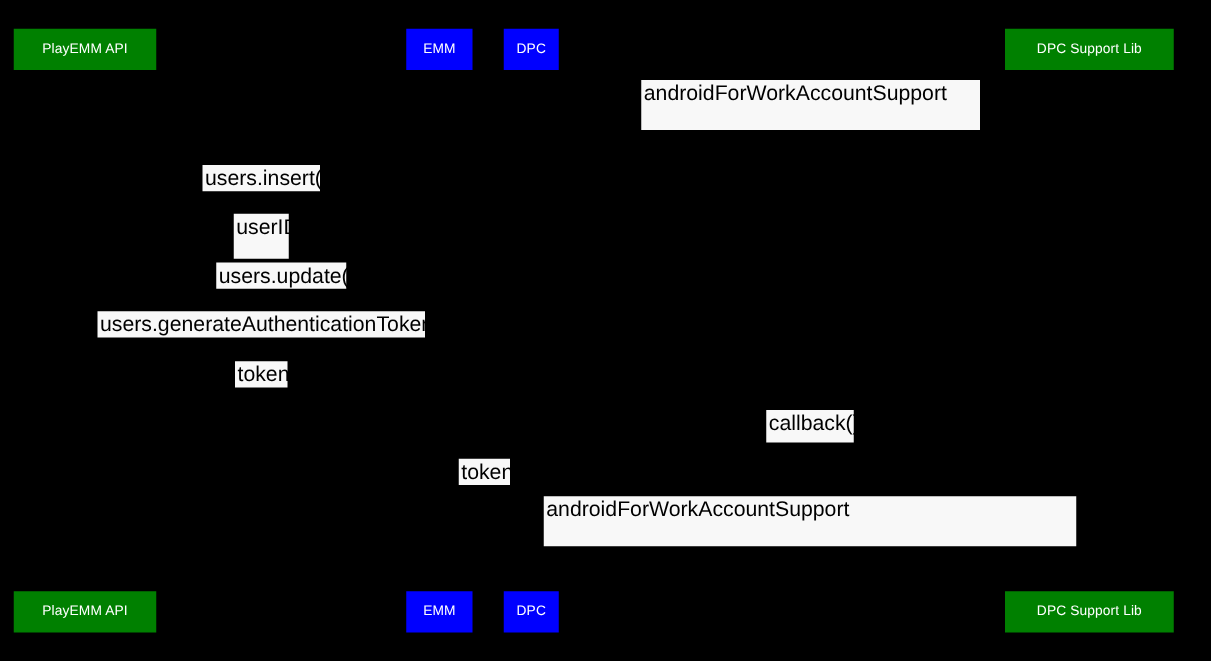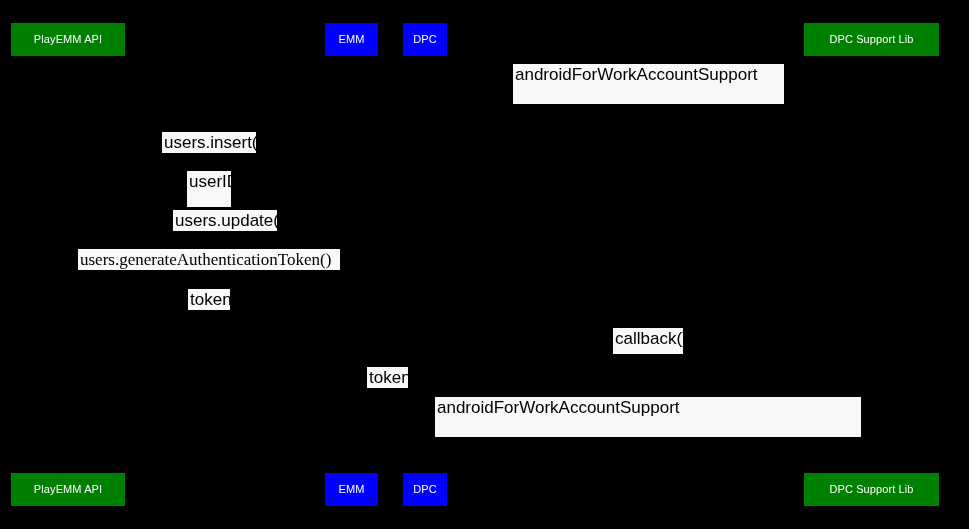--- a/index.html
+++ b/index.html
@@ -80,18 +80,18 @@
     <div class="participant" style="left: 804px; top: 23px; width: 135px; height: 33px; background: rgb(0, 128, 0);">
       <span>DPC Support Lib</span>
     </div>
     <div class="participant" style="left: 804px; top: 473px; width: 135px; height: 33px; background: rgb(0, 128, 0);">
       <span>DPC Support Lib</span>
     </div>
     <div class="msg-label" style="left: 513px; top: 64px; width: 271px; height: 40px;"><span class="line">androidForWorkAccountSupport</span></div>
     <div class="msg-label" style="left: 162px; top: 132px; width: 94px; height: 21px;"><span class="line">users.insert()</span></div>
     <div class="msg-label" style="left: 187px; top: 171px; width: 44px; height: 36px;"><span class="line">userID</span></div>
     <div class="msg-label" style="left: 157px; top: 210px; width: 104px; height: 21px; margin-left: 16px;"><span class="line">users.update()</span></div>
-    <div class="msg-label" style="left: 78px; top: 249px; width: 262px; height: 21px; font-family: Liberation Serif, serif;"><span class="line">users.generateAuthenticationToken()</span></div>
+    <div class="msg-label" style="left: 78px; top: 249px; width: 262px; height: 21px;"><span class="line">users.generateAuthenticationToken()</span></div>
     <div class="msg-label" style="left: 188px; top: 289px; width: 42px; height: 21px;"><span class="line">token</span></div>
     <div class="msg-label" style="left: 613px; top: 328px; width: 70px; height: 26px;"><span class="line">callback()</span></div>
     <div class="msg-label" style="left: 367px; top: 367px; width: 41px; height: 21px;"><span class="line">token</span></div>
     <div class="msg-label" style="left: 435px; top: 397px; width: 426px; height: 40px;"><span class="line">androidForWorkAccountSupport</span></div>
   </div>
 
 </body></html>

